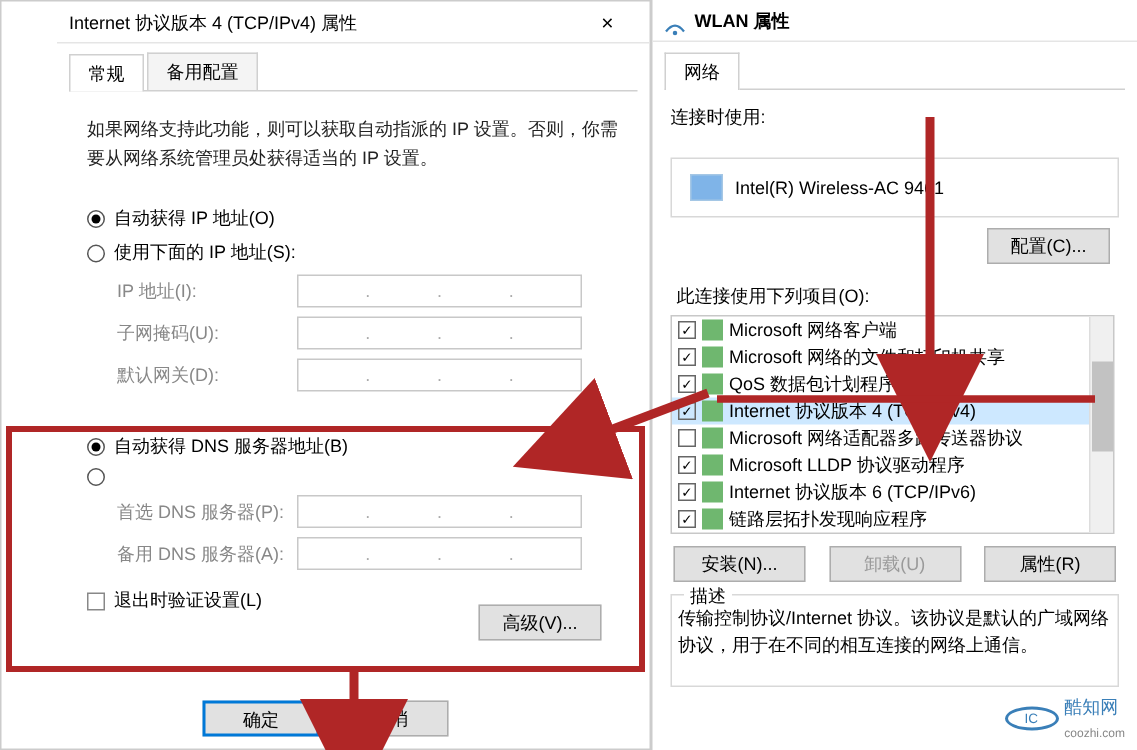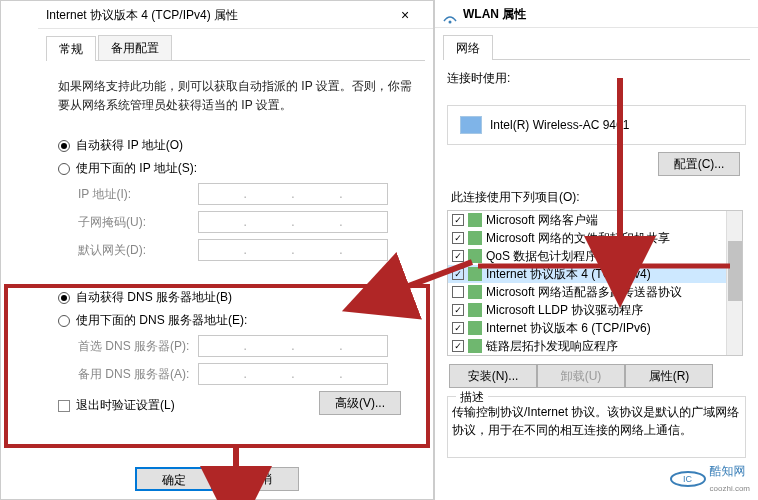--- a/index.html
+++ b/index.html
@@ -24,21 +24,21 @@
   .field-row { display: flex; align-items: center; margin: 6px 0 6px 20px; }
   .field-row .lbl { width: 120px; color: #888; }
   .ip-input { width: 190px; height: 22px; border: 1px solid #c8c8c8; background: #fff; display: flex; align-items: center; justify-content: space-evenly; color: #999; font-size: 9px; }
   .ip-input .dot { color: #aaa; }
 
   .dns-box { position: relative; margin: 14px -12px 0; padding: 8px 12px; height: 164px; }
 
   .chk-row { display: flex; align-items: center; margin-top: 12px; }
   .chk { width: 12px; height: 12px; border: 1px solid #888; margin-right: 6px; }
 
-  .adv-btn { position: absolute; right: 32px; bottom: 84px; width: 82px; height: 24px; border: 1px solid #adadad; background: #e1e1e1; text-align: center; line-height: 22px; }
+  .adv-btn { position: absolute; right: 32px; bottom: 72px; width: 82px; height: 24px; border: 1px solid #adadad; background: #e1e1e1; text-align: center; line-height: 22px; }
 
   .btn-row { position: absolute; left: 0; right: 0; bottom: 8px; display: flex; justify-content: center; gap: 8px; }
   .btn { width: 78px; height: 24px; border: 1px solid #adadad; background: #e1e1e1; text-align: center; line-height: 22px; }
   .btn.primary { border: 2px solid #0078d7; }
 
   
   .wlan-dlg { position: absolute; left: 434px; top: 0; width: 324px; height: 500px; border-left: 1px solid #ccc; background: #fff; }
   .wlan-title { height: 28px; line-height: 28px; padding: 0 8px; border-bottom: 1px solid #e5e5e5; display: flex; align-items: center; font-weight: bold; }
   .wlan-title .net-icon { width: 14px; height: 14px; margin-right: 6px; display: inline-block; }
   .wlan-tabs { margin: 6px 8px 0; border-bottom: 1px solid #d0d0d0; display: flex; }
@@ -53,21 +53,21 @@
   .list-lbl { margin: 44px 0 4px 4px; }
   .items-box { border: 1px solid #c8c8c8; width: 296px; height: 146px; overflow: hidden; position: relative; }
   .item { display: flex; align-items: center; height: 18px; padding: 0 4px; }
   .item .cb { width: 12px; height: 12px; border: 1px solid #666; margin-right: 4px; display: flex; align-items: center; justify-content: center; font-size: 9px; color: #000; }
   .item .cb.on::after { content: "✓"; }
   .item .ic { width: 14px; height: 14px; margin-right: 4px; background: #6fb76f; }
   .item.sel { background: #cde8ff; }
   .scrollbar { position: absolute; right: 0; top: 0; width: 16px; height: 100%; background: #f0f0f0; border-left: 1px solid #ddd; }
   .scrollbar .thumb { position: absolute; top: 30px; width: 14px; left: 1px; height: 60px; background: #c2c2c2; }
 
-  .btn3-row { display: flex; justify-content: flex-start; margin: 8px 2px; }
+  .btn3-row { display: flex; justify-content: space-between; margin: 8px 2px; }
   .btn3-row .b { width: 88px; height: 24px; border: 1px solid #adadad; background: #e1e1e1; text-align: center; line-height: 22px; }
   .btn3-row .b.dis { color: #9a9a9a; }
 
   .desc-box { border: 1px solid #d8d8d8; padding: 6px 4px; margin-top: 6px; position: relative; height: 62px; }
   .desc-lbl { position: absolute; top: -8px; left: 8px; background: #fff; padding: 0 4px; }
 
   
   .red-box { position: absolute; left: 4px; top: 284px; width: 426px; height: 164px; border: 4px solid #b02626; pointer-events: none; }
 
   .watermark { position: absolute; right: 8px; bottom: 6px; font-size: 10px; color: #3a7fb8; display: flex; align-items: center; gap: 4px; }
@@ -123,21 +123,20 @@
         </span>
     </div>
 
     <div class="dns-box">
       <div class="radio-row">
         <span class="radio checked"></span>
         <span>自动获得 DNS 服务器地址(B)</span>
       </div>
       <div class="radio-row">
         <span class="radio"></span>
-        <span>使用下面的 DNS 服务器地址(E):</span>
       </div>
       <div class="field-row">
         <span class="lbl">首选 DNS 服务器(P):</span>
         <span class="ip-input">
             <span class="dot">.</span>
             <span class="dot">.</span>
             <span class="dot">.</span>
           </span>
       </div>
       <div class="field-row">

